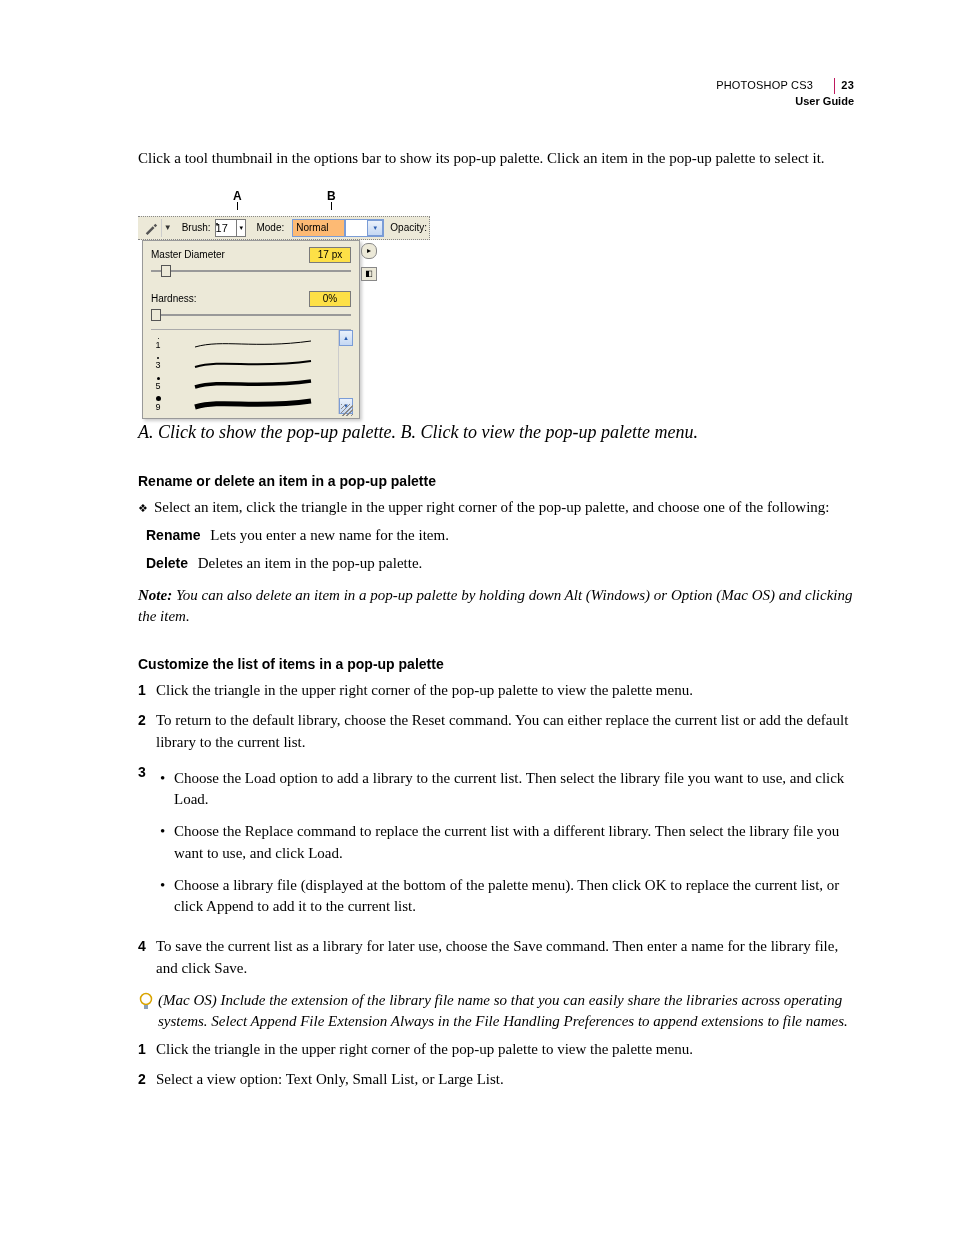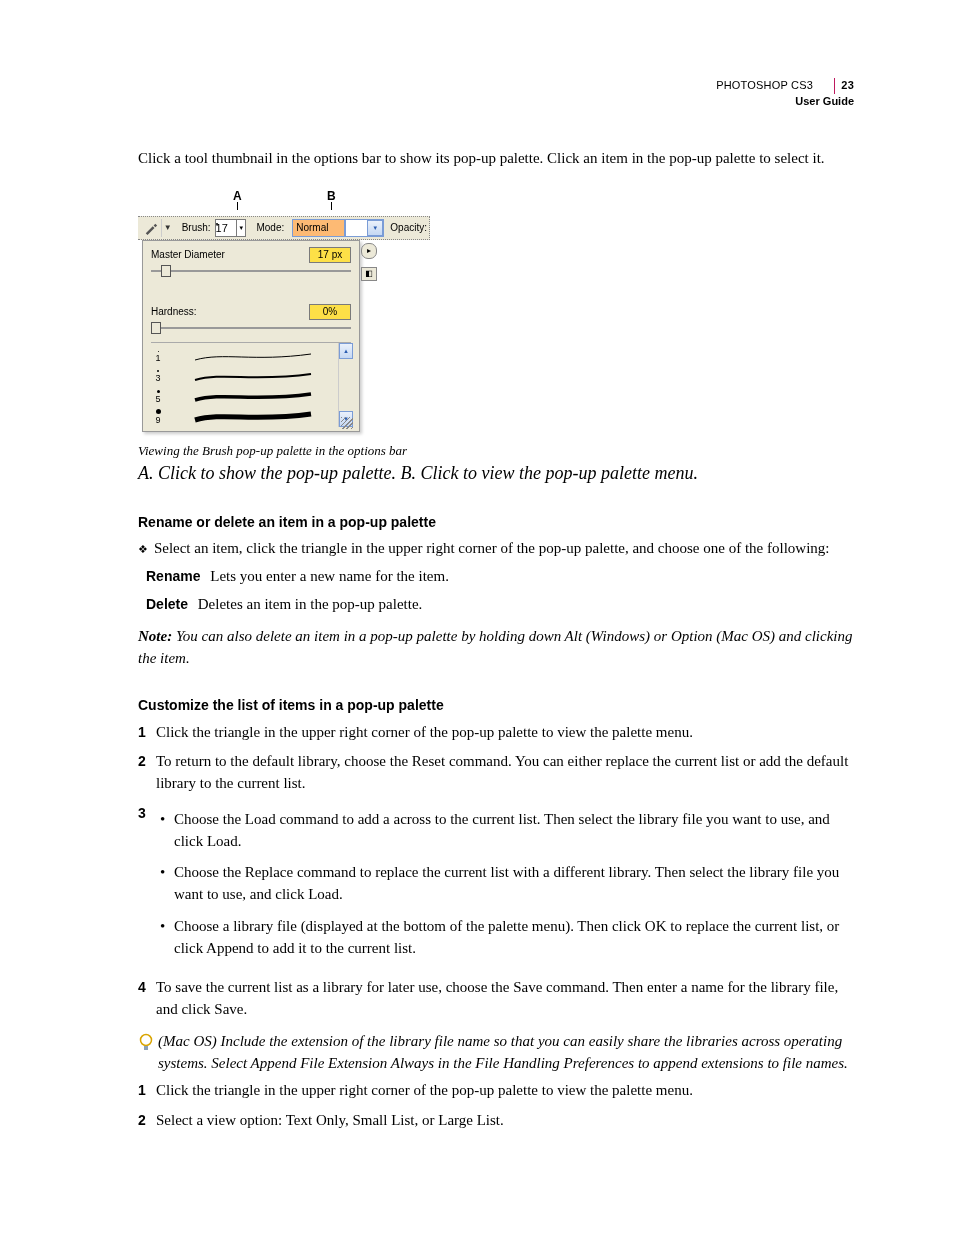--- a/index.html
+++ b/index.html
@@ -286,21 +286,21 @@
             <div class="top">
               <span>Master Diameter</span>
               <div class="valbox">17 px</div>
             </div>
             <div class="track">
               <div class="line"></div>
               <div class="thumb" style="left:10px"></div>
             </div>
           </div>
 
-          <div class="slider-row" style="margin-top:27px">
+          <div class="slider-row" style="margin-top:14px">
             <div class="top">
               <span>Hardness:</span>
               <div class="valbox">0%</div>
             </div>
             <div class="track">
               <div class="line"></div>
               <div class="thumb" style="left:0"></div>
             </div>
           </div>
 
@@ -339,21 +339,20 @@
                   <svg viewBox="0 0 120 14">
                     <path d="M2 10 C 30 2, 60 12, 118 4" stroke="#000" stroke-width="5" fill="none"></path>
                   </svg>
                 </div>
             </div>
             <div class="resize"></div>
           </div>
         </div>
       </div>
 
-      <div class="caption">Viewing the Brush pop-up palette in the options bar</div>
       <div class="caption-line2">
         <span class="b">A.</span><span> Click to show the pop-up palette.  </span><span class="b">B.</span><span> Click to view the pop-up palette menu.</span>
       </div>
     </div>
 
     <div class="h4">Rename or delete an item in a pop-up palette</div>
     <div class="bullet-line">
       <span class="diamond">❖</span>
       <span>Select an item, click the triangle in the upper right corner of the pop-up palette, and choose one of the following:</span>
     </div>
@@ -379,21 +378,21 @@
       <li>
           <span class="num">2</span>
         <div class="body">To return to the default library, choose the Reset command. You can either replace the current list or add the default library to the current list.</div>
         </li>
       <li>
           <span class="num">3</span>
         <div class="body">
           <ul class="sub">
             <li>
                 <span class="dot">•</span>
-              <span>Choose the Load command to add a across to the current list. Then select the library file you want to use, and click Load.</span>
+              <span>Choose the Load option to add a library to the current list. Then select the library file you want to use, and click Load.</span>
               </li>
             <li>
                 <span class="dot">•</span>
               <span>Choose the Replace command to replace the current list with a different library. Then select the library file you want to use, and click Load.</span>
               </li>
             <li>
                 <span class="dot">•</span>
               <span>Choose a library file (displayed at the bottom of the palette menu). Then click OK to replace the current list, or click Append to add it to the current list.</span>
               </li>
           </ul>

